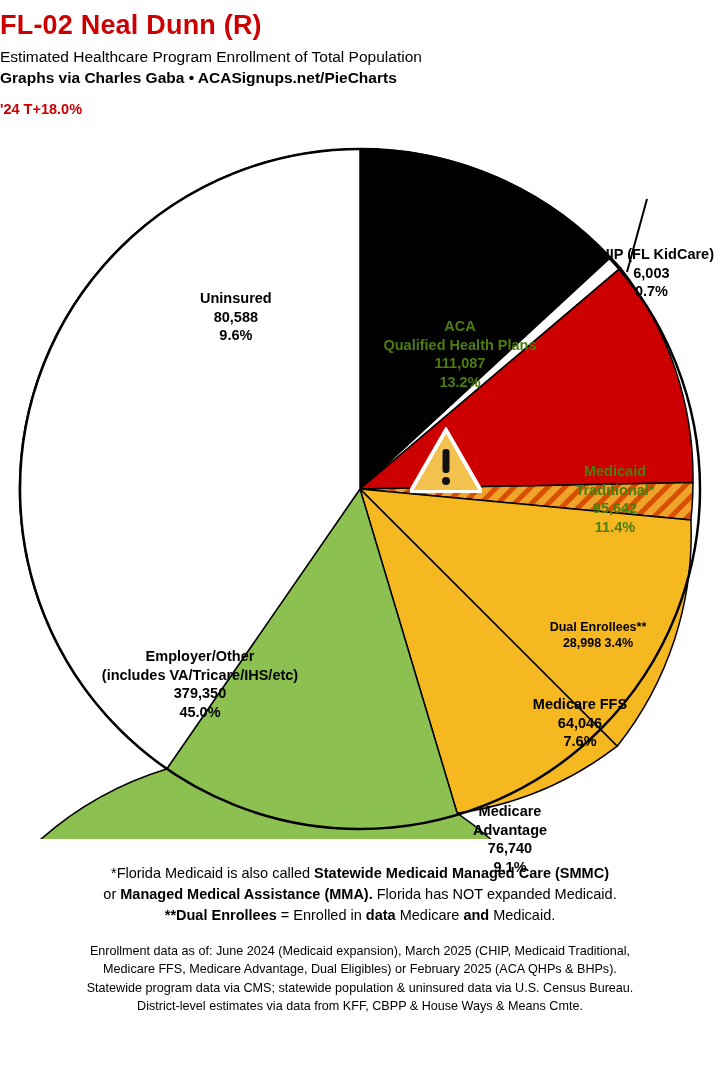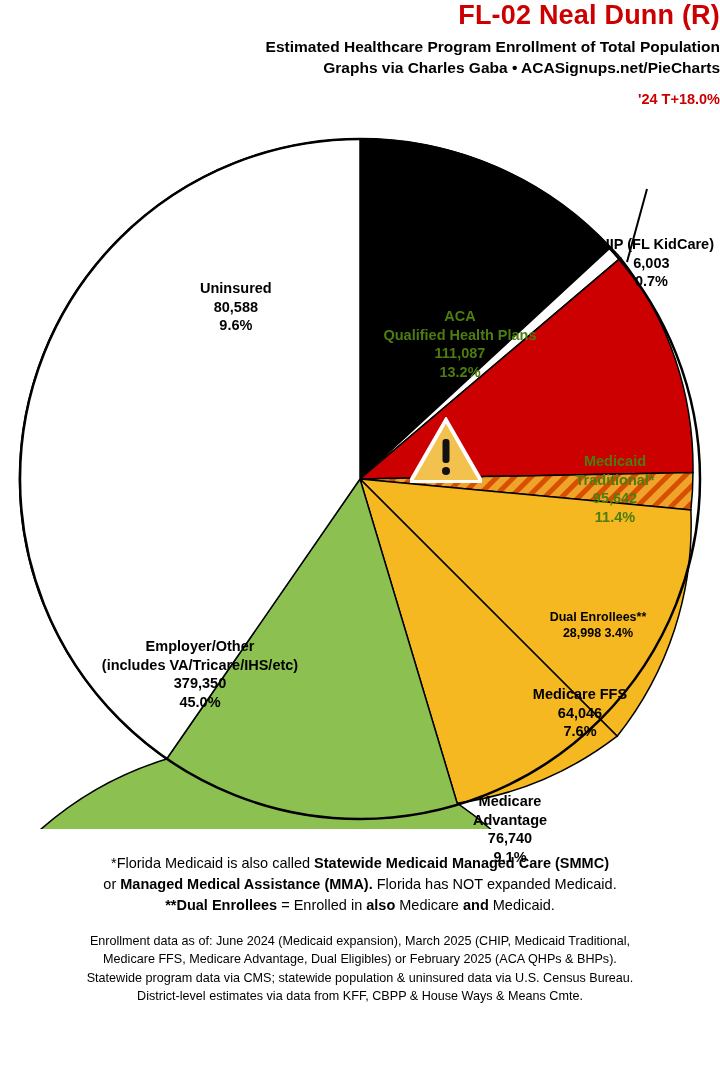--- a/index.html
+++ b/index.html
@@ -9,31 +9,32 @@
   body {
     width: 720px;
     height: 1070px;
     background: #ffffff;
     font-family: "Liberation Sans", sans-serif;
     color: #000000;
     overflow: hidden;
     position: relative;
   }
   .header {
-    text-align: right;
+    text-align: left;
+    padding-top: 10px;
   }
   .title {
     font-size: 27px;
     font-weight: bold;
     color: #cc0000;
     letter-spacing: 0.2px;
   }
   .subtitle1 {
     font-size: 15.5px;
-    font-weight: bold;
+    font-weight: normal;
     margin-top: 7px;
   }
   .subtitle2 {
     font-size: 15.5px;
     font-weight: bold;
     margin-top: 3px;
   }
   .swing {
     font-size: 14.5px;
     font-weight: bold;
@@ -231,21 +232,21 @@
 </div>
 
 <div class="footnotes">
   <div>
     <span>*Florida Medicaid is also called </span><b>Statewide Medicaid Managed Care (SMMC)</b>
   </div>
   <div>
     <span>or </span><b>Managed Medical Assistance (MMA).</b><span> Florida has NOT expanded Medicaid.</span>
   </div>
   <div>
-    <b>**Dual Enrollees</b><span> = Enrolled in </span><b>also</b><span> Medicare </span><b>and</b><span> Medicaid.</span>
+    <b>**Dual Enrollees</b><span> = Enrolled in </span><b>data</b><span> Medicare </span><b>and</b><span> Medicaid.</span>
   </div>
 </div>
 
 <div class="source">
   <div>Enrollment data as of: June 2024 (Medicaid expansion), March 2025 (CHIP, Medicaid Traditional,</div>
   <div>Medicare FFS, Medicare Advantage, Dual Eligibles) or February 2025 (ACA QHPs &amp; BHPs).</div>
   <div>Statewide program data via CMS; statewide population &amp; uninsured data via U.S. Census Bureau.</div>
   <div>District-level estimates via data from KFF, CBPP &amp; House Ways &amp; Means Cmte.</div>
 </div>
 

